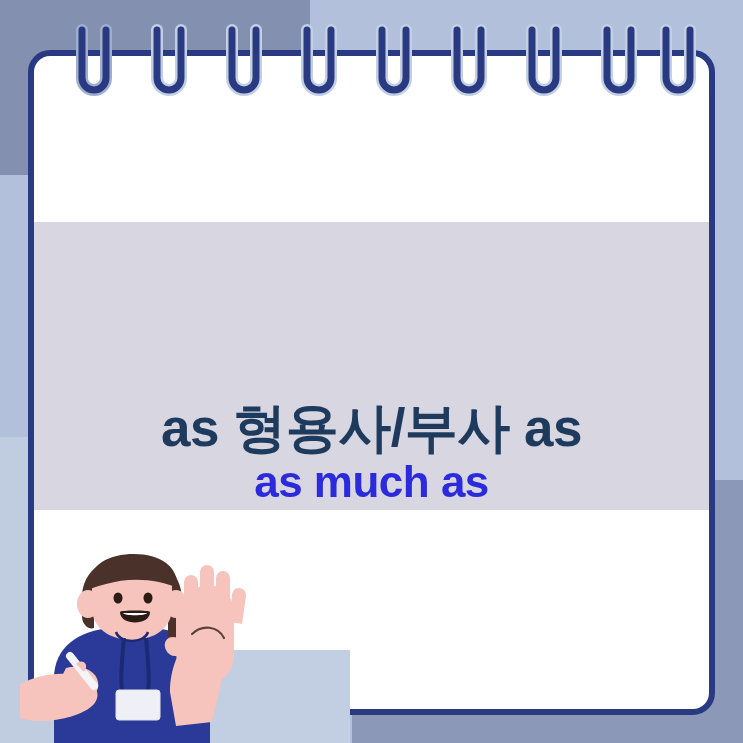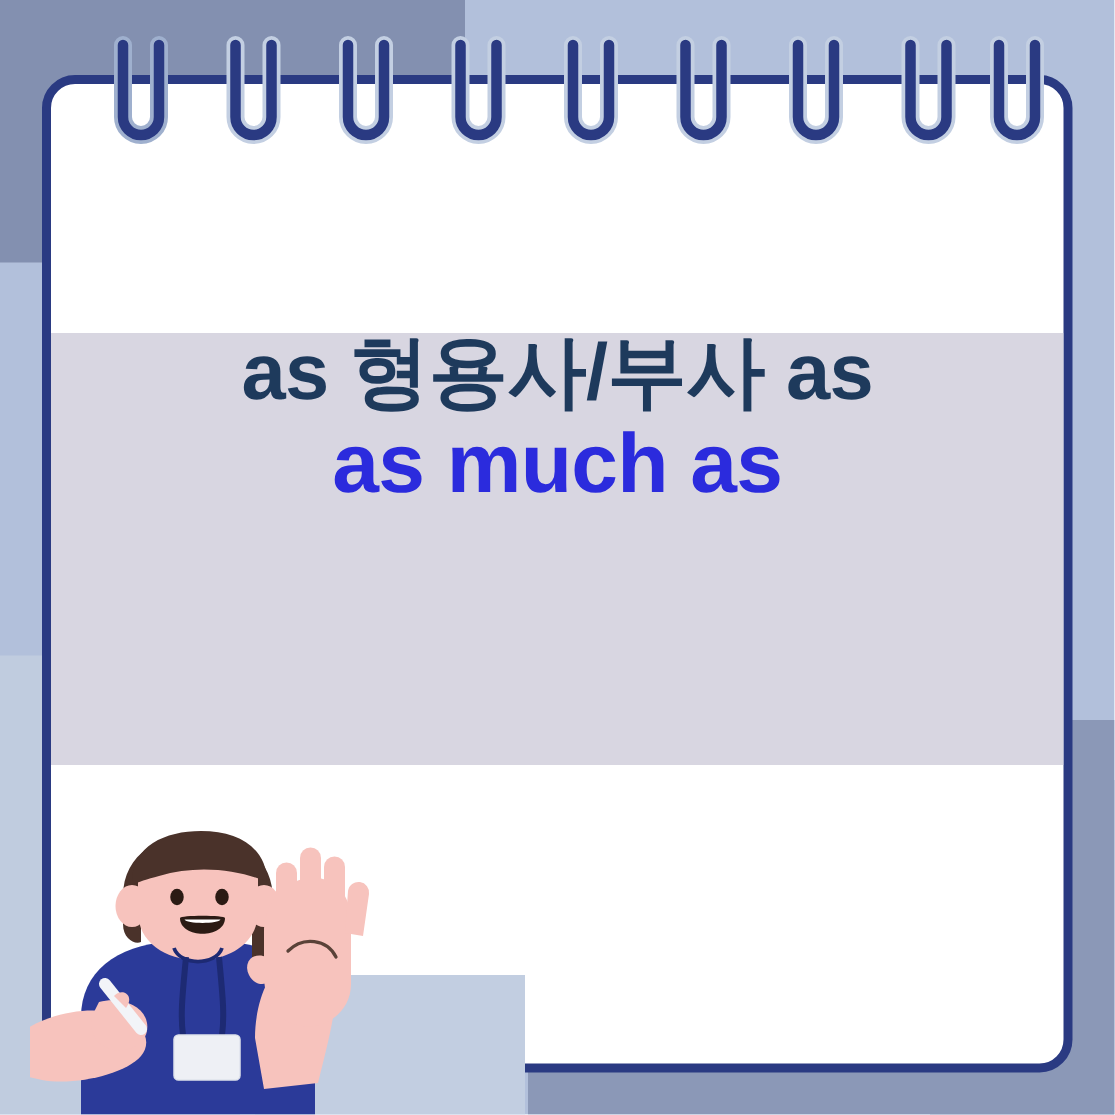--- a/index.html
+++ b/index.html
@@ -79,21 +79,21 @@
   .text-band {
     position: absolute;
     left: 0;
     top: 166px;      
     width: 100%;
     height: 288px;
     background: #d8d6e1;
     display: flex;
     flex-direction: column;
     align-items: center;
-    justify-content: flex-start;
+    justify-content: flex-end;
   }
 
   .line {
     white-space: nowrap;
     font-weight: 800;
     letter-spacing: -0.5px;
     line-height: 1.0;
     text-align: center;
   }
   .line-1 {
@@ -101,21 +101,21 @@
     font-size: 53px;
     margin-bottom: 6px;
   }
   .line-2 {
     color: #2b2bdd;
     font-size: 56px;
     margin-bottom: 4px;
   }
   .line-3 {
     color: #2b2bdd;
-    font-size: 56px;
+    font-size: 44px;
     margin-bottom: 6px;
   }
   .line-4 {
     color: #5a4238;
     font-size: 47px;
   }
 
   
   .character {
     position: absolute;

